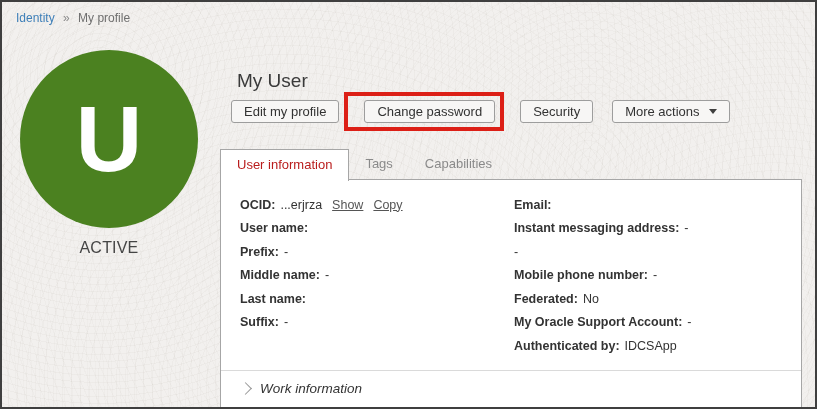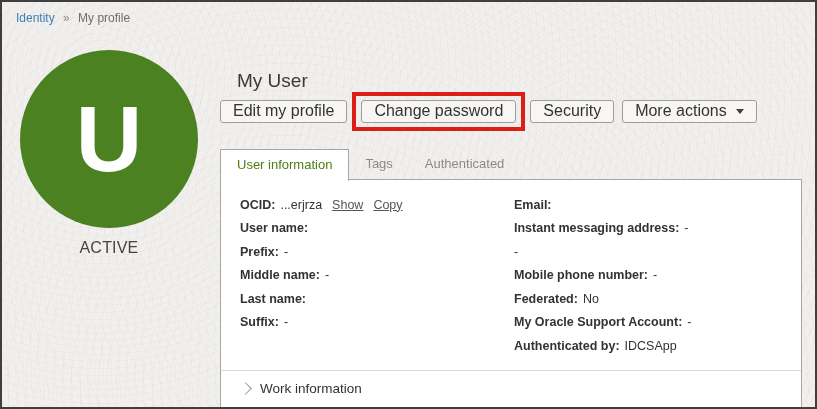--- a/index.html
+++ b/index.html
@@ -29,47 +29,47 @@
   .avatar .initial { color:#ffffff; font-size:92px; font-weight:bold; line-height:1; }
   .status { position:absolute; left:18px; top:237px; width:178px; text-align:center;
     font-size:16px; color:#454545; letter-spacing:0.2px; }
 
   .title { position:absolute; left:223px; top:56px; margin:12px;
     font-size:19px; font-weight:400; color:#3a3a3a; }
 
   .toolbar { position:absolute; left:218px; top:91px; height:36px;
     display:flex; align-items:center; gap:8px; }
   .btn {
-    height:23px; padding:0 12px; font-size:16px; color:#333;
+    height:23px; padding:0 12px; font-size:13px; color:#333;
     background:#f7f6f5; border:1px solid #9d9d9d; border-radius:3px;
-    font-family:"Liberation Sans", sans-serif; cursor:pointer; white-space:nowrap;
+    font-family:"Liberation Sans", sans-serif; cursor:pointer; white-space:nowrap;margin-left:11px;
   }
   .highlight { display:inline-flex; border:4px solid #dc1f16; padding:4px 5px; margin:0 -3px; }
   .btn.more { display:inline-flex; align-items:center; gap:9px; }
   .caret { width:0; height:0; border-left:4px solid transparent;
     border-right:4px solid transparent; border-top:5px solid #3f3f3f; }
 
   .tabstrip { position:absolute; left:218px; top:147px; display:flex; z-index:2; }
   .tab { height:30px; line-height:30px; padding:0 16px; font-size:13px; color:#8a8a8a; cursor:pointer; }
   .tab.active { background:#ffffff; border:1px solid #a6a6a6; border-bottom:none;
-    color:#4d7c0f; height:31px; }
+    color:#b91c1c; height:31px; }
 
   .panel {
     position:absolute; left:218px; top:177px; width:582px; height:230px;
     background:#ffffff; border:1px solid #a6a6a6; box-sizing:border-box; z-index:1;
   }
   .fields { display:flex; padding:13px 0 0 19px; }
   .col-left { width:274px; }
   .col-right { flex:1; }
   .row { height:23.5px; display:flex; align-items:center; font-size:12.5px; color:#333; white-space:nowrap; }
   .lbl { font-weight:bold; margin-right:5px; }
   .lnk { color:#555; text-decoration:underline; margin-left:10px; cursor:pointer; font-size:12.5px; }
   .divider { border-top:1px solid #dadada; margin-top:12px; }
   .workinfo { display:flex; align-items:center; gap:10px; padding:10px 0 0 20px;
-    font-size:13.5px; color:#333; cursor:pointer; }
+    font-size:13.5px; color:#333; cursor:pointer;font-style:italic; }
   .chev { width:8px; height:8px; border-top:1px solid #979797; border-right:1px solid #979797;
     transform:rotate(45deg); flex:0 0 auto; }
 </style>
 </head>
 <body>
 
 <div class="page">
 
   <div class="breadcrumb">
     <a>Identity</a>
@@ -92,21 +92,21 @@
     <button class="btn">Security</button>
     <button class="btn more">
       <span>More actions</span>
       <span class="caret"></span>
     </button>
   </div>
 
   <div class="tabstrip">
     <div class="tab active">User information</div>
     <div class="tab">Tags</div>
-    <div class="tab">Authenticated</div>
+    <div class="tab">Capabilities</div>
   </div>
 
   <div class="panel">
     <div class="fields">
 
       <div class="col-left">
         <div class="row">
           <span class="lbl">OCID:</span>
           <span class="val">...erjrza</span>
           <a class="lnk">Show</a>

